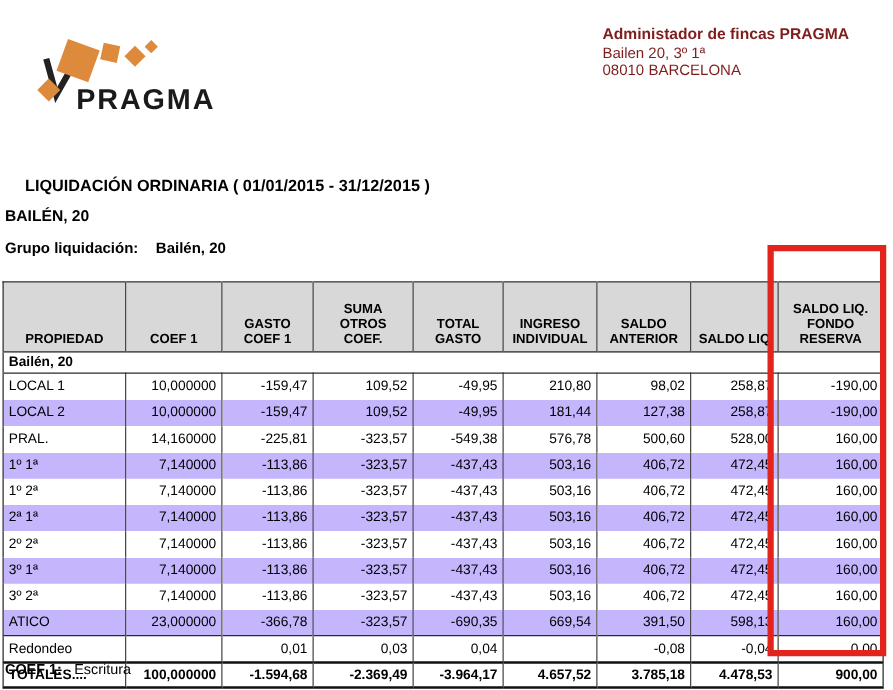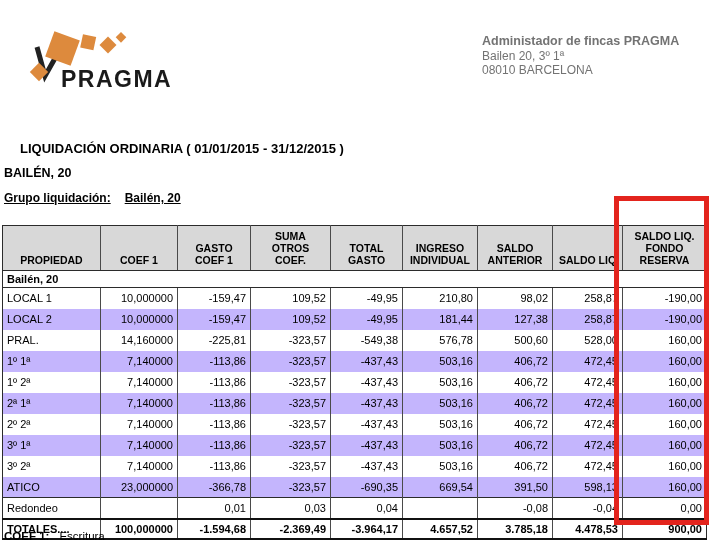--- a/index.html
+++ b/index.html
@@ -2,39 +2,39 @@
 <html><head>
 <meta charset="utf-8">
 <style>
   html,body { margin:0; padding:0; background:#fff; }
   .page {
     position:relative; width:714px; height:552px; background:#ffffff;
     font-family:"Liberation Sans", sans-serif; color:#000; overflow:hidden;
   }
   
   .logo { position:absolute; left:20px; top:6px;text-align:center; }
-  .addr { position:absolute; left:482px; top:34px; font-size:12px; line-height:14px; color:#737373; }
+  .addr { position:absolute; left:482px; top:20px; font-size:12px; line-height:14px; color:#7f1d1d; }
   .addr .company { font-weight:bold; font-size:12.5px; margin-bottom:1px; }
   
   .doc-title { position:absolute; left:20px; top:141px; font-weight:bold; font-size:13px; }
   .doc-subtitle { position:absolute; left:4px; top:166px; font-weight:bold; font-size:12.5px; }
-  .group-line { position:absolute; left:4px; top:191px; font-weight:bold; font-size:12px;text-decoration:underline; }
+  .group-line { position:absolute; left:4px; top:191px; font-weight:bold; font-size:12px; }
   .group-line .gv { margin-left:14px; }
   
   table.liq {
     position:absolute; left:2px; top:225px; width:704px;
     border-collapse:collapse; table-layout:fixed; font-size:11px;
     border:1px solid #2b2b2b;
   }
   table.liq th, table.liq td { border-left:1px solid #4a4a4a; box-sizing:border-box; }
   table.liq th:first-child, table.liq td:first-child { border-left:none; }
   table.liq thead th {
     background:#d8d8d8; vertical-align:bottom; text-align:center;
     font-weight:bold; font-size:10.5px; line-height:12px;
-    padding:3px 1px 4px; height:45px; white-space:pre-line;
+    padding:3px 1px 4px; height:56px; white-space:pre-line;
     border-bottom:1px solid #2b2b2b;
   }
   table.liq td { height:21px; padding:2px 4px; text-align:right; white-space:nowrap; overflow:hidden; }
   table.liq td.prop { text-align:left; }
   tr.group td { font-weight:bold; height:16px; border-bottom:1px solid #2b2b2b; }
   tr.shaded td { background:#c4b5fd; }
   tr.redondeo td { border-top:1px solid #2b2b2b; }
   tr.totals td { font-weight:bold; border-top:2px solid #111; border-bottom:2px solid #111; height:20px; }
   
   .footnote { position:absolute; left:4px; top:530px; font-size:11.5px; }

